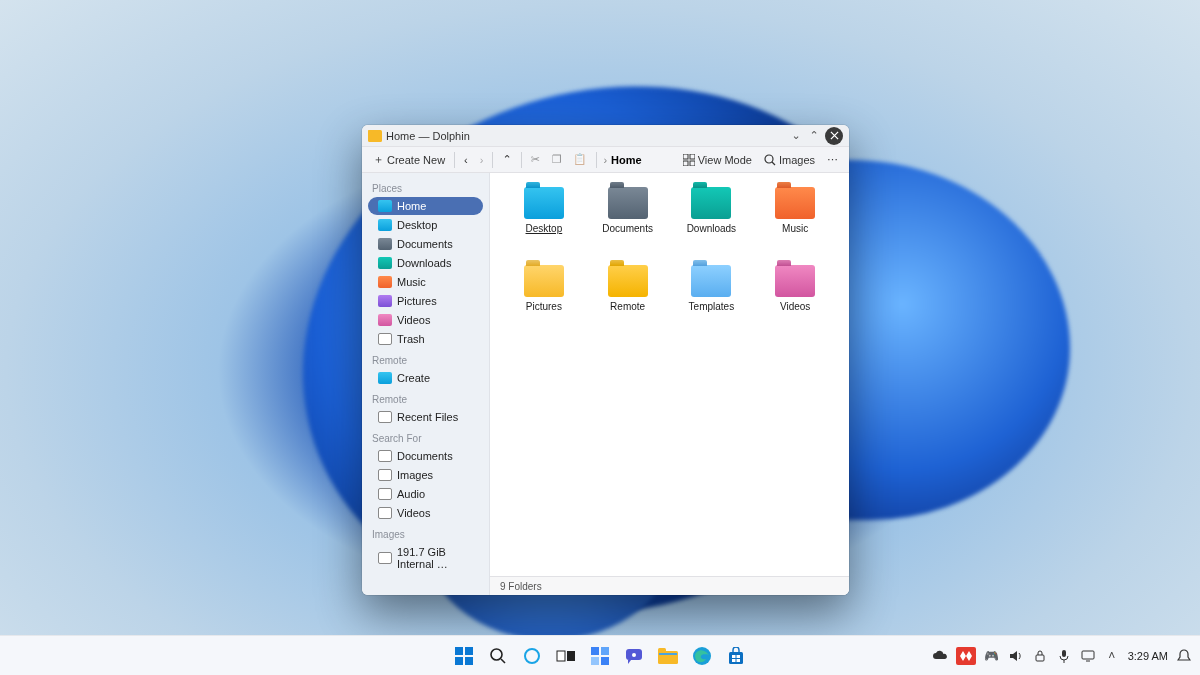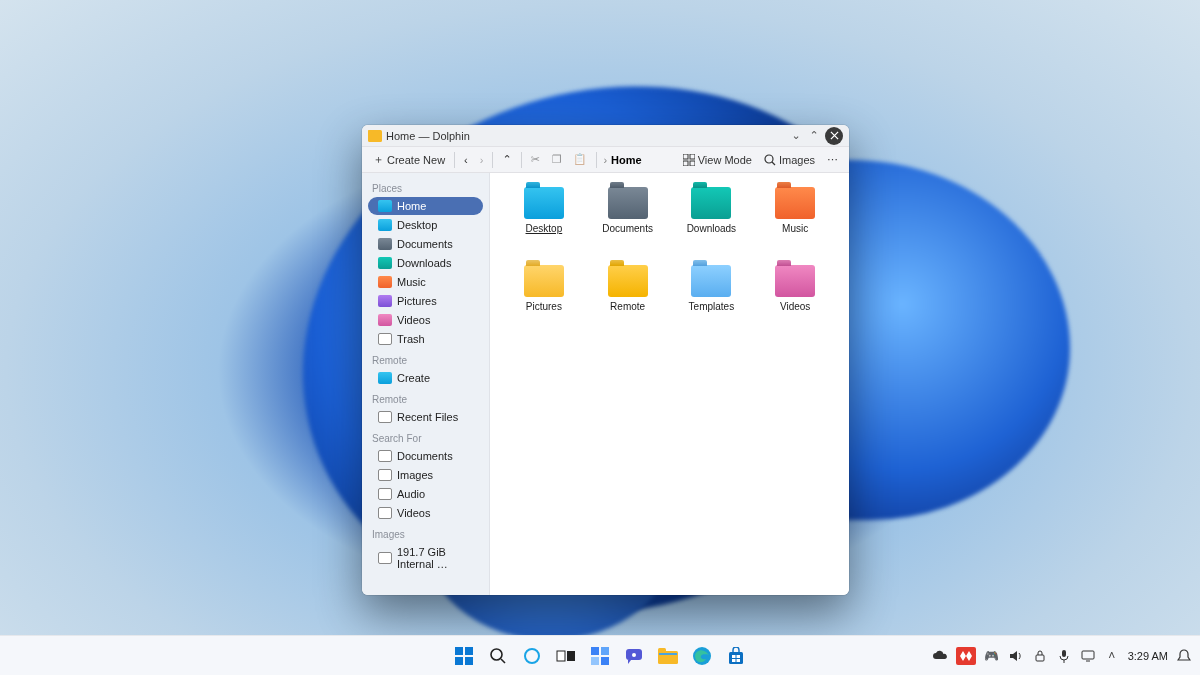--- a/index.html
+++ b/index.html
@@ -249,20 +249,23 @@
           </div>
           <div class="fitem">
             <div class="ficon-big i-tmpl"></div>
             <div class="flabel">Templates</div>
           </div>
           <div class="fitem">
             <div class="ficon-big i-vid"></div>
             <div class="flabel">Videos</div>
           </div>
         </div>
+      <div class="statusbar">
+        <span>9 Folders</span>
+      </div>
     </div>
   </div>
 </div>
 
 <div class="taskbar">
   <div class="tb-center">
     <div class="tb-icon">
       <svg width="20" height="20">
           <rect x="1" y="1" width="8" height="8" fill="#0a78d4"></rect>
           <rect x="11" y="1" width="8" height="8" fill="#0a78d4"></rect>

